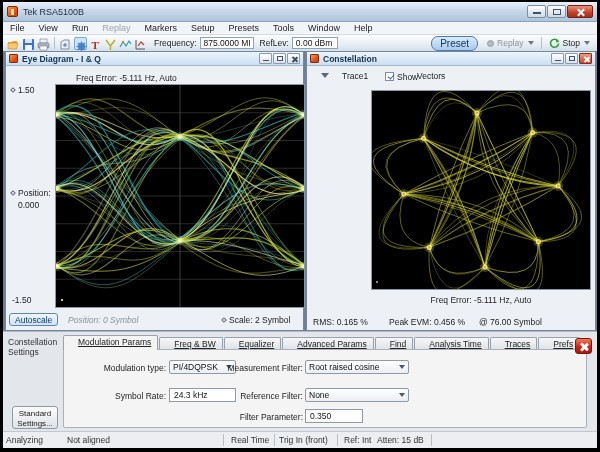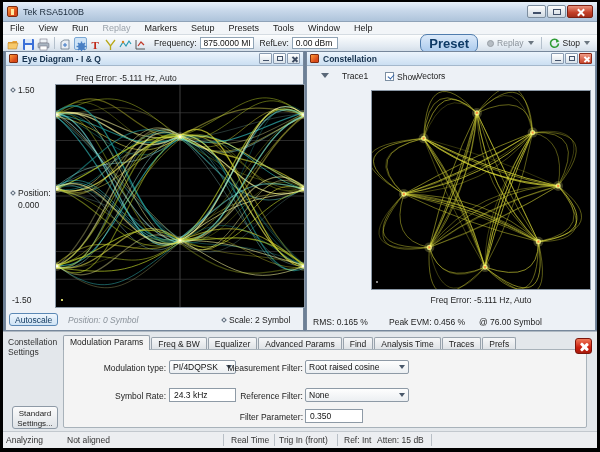--- a/index.html
+++ b/index.html
@@ -35,21 +35,21 @@
   .toolbar { position:absolute; left:0; top:33px; width:100%; height:17px;
     background:linear-gradient(#fdfefe,#e2eaf2 70%,#d5dfe9); border-bottom:1px solid #a9b8c6;
     display:flex; align-items:center; padding:0 3px; }
   .tico { width:13px; height:13px; margin:0 1px; display:inline-block; position:relative; }
   .tico.sel { background:#cfe4f7; border:1px solid #7aa7d4; border-radius:2px; }
   .tbsep { width:1px; height:12px; background:#b4c0cc; margin:0 3px; }
   .tblabel { font-size:8.5px; color:#222; margin:0 3px 0 6px; }
   .tbfield { height:12px; background:#fff; border:1px solid #8fa3b5; font-size:8.5px; color:#111;
     padding:0 3px; font-family:"Liberation Sans",sans-serif; }
   .tb-right { margin-left:auto; display:flex; align-items:center; }
-  .presetbtn { font-size:13px; font-weight:bold; color:#0e3a66; background:linear-gradient(#dceafa,#a9c9ec);
+  .presetbtn { font-size:10px; font-weight:normal; color:#0e3a66; background:linear-gradient(#dceafa,#a9c9ec);
     border:1px solid #4f7cad; border-radius:7px; padding:1px 8px; }
   .replaybtn { display:flex; align-items:center; font-size:8.5px; color:#8b939b; margin-left:9px; }
   .rdot{ width:7px;height:7px;border-radius:50%;background:#b5bcc3;border:1px solid #979ea5;margin-right:3px;}
   .ddarrow { width:0;height:0;border-left:3px solid transparent;border-right:3px solid transparent;
     border-top:4px solid #6b7680; margin:0 4px; }
   .stopbtn { display:flex; align-items:center; font-size:8.5px; color:#222; margin-left:4px; }
   .tb-right .vsep{width:1px;height:12px;background:#b4c0cc;margin:0 3px;}
 
   
   .workspace { position:absolute; left:0; top:49px; width:100%; height:312px; background:#6d8096; }
@@ -83,21 +83,21 @@
     border-left:1.5px solid #2a5fa8; border-bottom:1.5px solid #2a5fa8; transform:rotate(-48deg); }
   .chevdown { display:inline-block; width:0; height:0; border-left:4px solid transparent;
     border-right:4px solid transparent; border-top:5px solid #5a6878; }
 
   
   .settings { position:absolute; left:0; top:329px; width:100%; height:100px; background:#e3e7eb;
     border-top:1px solid #aeb8c2; }
   .settings-label { position:absolute; left:5px; top:5px; width:56px; font-size:8.5px; color:#333; line-height:10px;}
   .tabsrow { position:absolute; left:60px; top:3px; height:15px; display:flex; align-items:flex-end; }
   .tab { font-size:8.5px; color:#222; background:linear-gradient(#f6f7f8,#dde1e5); border:1px solid #98a2ac;
-    border-bottom:none; padding:1px 6px 2px 6px; margin-right:1px; border-radius:2px 2px 0 0; height:13px; }
+    border-bottom:none; padding:1px 6px 2px 14px; margin-right:1px; border-radius:2px 2px 0 0; height:13px;text-decoration:underline; }
   .tab.active { background:#f4f4f4; height:15px; font-weight:normal; position:relative; z-index:2; }
   .tabcontent { position:absolute; left:60px; top:17px; width:524px; height:79px; background:#f4f4f4;
     border:1px solid #a8b2ba; border-radius:0 2px 2px 2px; }
   .flabel { position:absolute; font-size:8.5px; color:#222; text-align:right; }
   .combo { position:absolute; height:14px; background:linear-gradient(#fefefe,#eceff2); border:1px solid #8e9aa6;
     border-radius:2px; font-size:8.5px; color:#111; display:flex; align-items:center; padding:0 3px; }
   .combo .cval { flex:1; overflow:hidden; white-space:nowrap; }
   .combo .carr { width:0;height:0;border-left:3px solid transparent;border-right:3px solid transparent;
     border-top:4px solid #49586a; margin-left:3px; }
   .finput { position:absolute; height:14px; background:#fff; border:1px solid #8e9aa6; font-size:8.5px;

